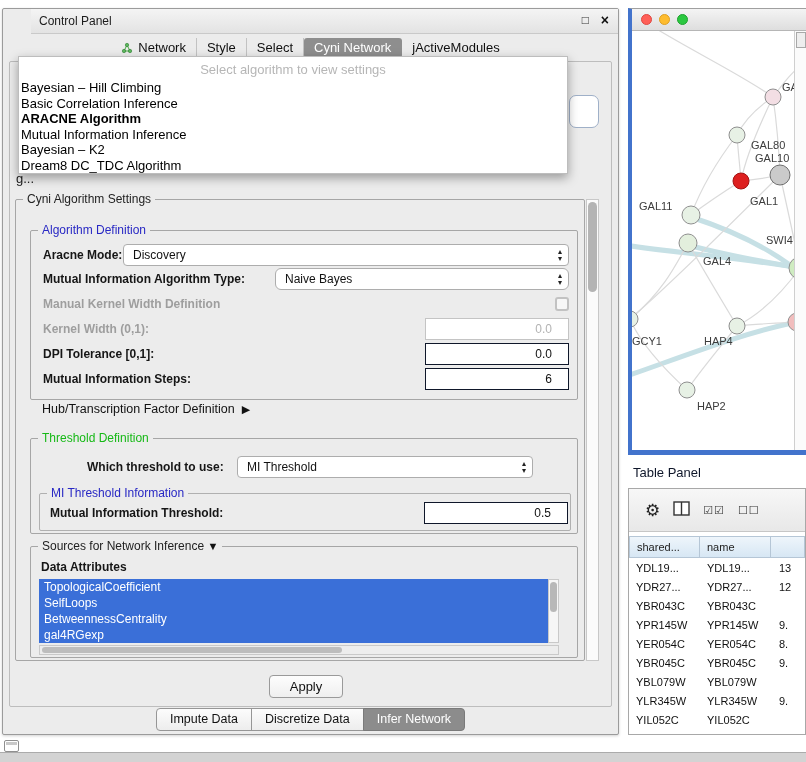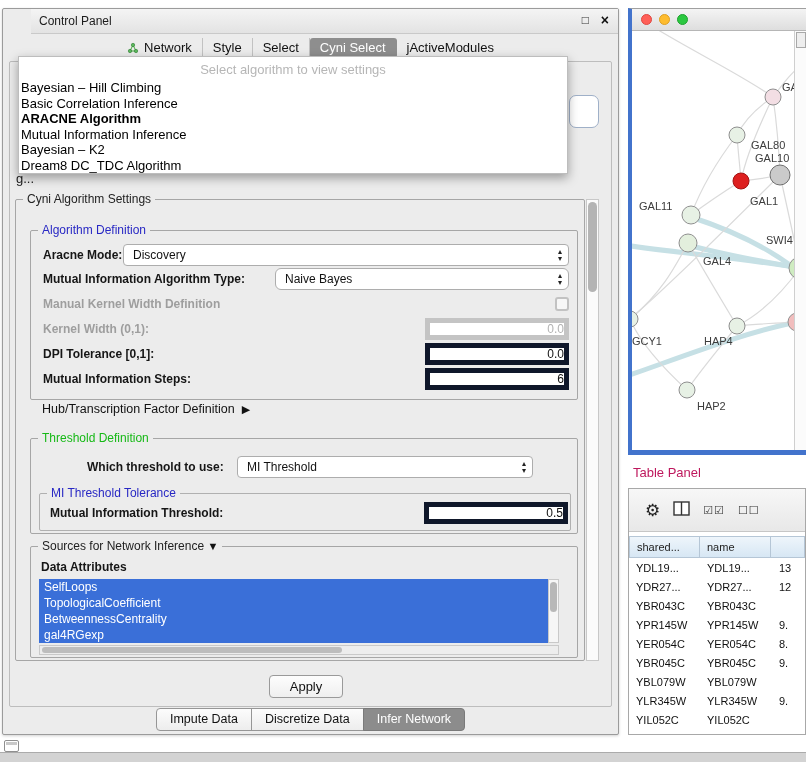--- a/index.html
+++ b/index.html
@@ -26,22 +26,22 @@
   .legend{position:absolute;top:-8px;left:7px;background:#ececec;padding:0 4px;font-size:12px;color:#222;
     white-space:nowrap;}
   .legend.blue{color:#2828c4;}
   .legend.green{color:#16b916;}
   .lbl{position:absolute;font-size:12px;font-weight:bold;color:#161616;white-space:nowrap;}
   .lbl.disabled{color:#9e9e9e;}
   .combo{position:absolute;height:22px;background:#fff;border:1px solid #adadad;border-radius:4px;
     font-size:12px;display:flex;align-items:center;padding-left:9px;box-sizing:border-box;color:#111;}
   .arrows{position:absolute;right:6px;top:3px;display:flex;flex-direction:column;line-height:7px;
     font-size:8px;color:#222;}
-  .field{position:absolute;height:22px;background:#fff;border:5px solid #0f172a;font-size:12px;
-    display:flex;align-items:center;justify-content:flex-end;padding-right:0;box-sizing:border-box;color:#111;}
+  .field{position:absolute;height:22px;background:#fff;border:1px solid #0f172a;font-size:12px;
+    display:flex;align-items:center;justify-content:flex-end;padding-right:16px;box-sizing:border-box;color:#111;}
   .field.disabled{border-color:#c4c4c4;color:#b3b3b3;}
   .checkbox{position:absolute;width:14px;height:14px;border:2px solid #c2c2c2;border-radius:3px;
     background:#f7f7f7;box-sizing:border-box;}
   .main-group{left:12px;top:190px;width:570px;height:462px;}
   .alg-group{left:14px;top:30px;width:548px;height:170px;}
   .hub{position:absolute;left:26px;top:202px;font-size:12.5px;color:#111;display:flex;gap:7px;align-items:center;}
   .tri{font-size:11px;color:#111;}
   .thr-group{left:14px;top:238px;width:548px;height:96px;}
   .mi-group{left:8px;top:54px;width:532px;height:38px;border-color:#b0b0b0;}
   .src-group{left:14px;top:346px;width:548px;height:112px;}
@@ -88,21 +88,21 @@
   .net-canvas{position:relative;width:100%;height:419px;overflow:hidden;background:#fff;}
   #net-svg{position:absolute;left:0;top:0;}
   #net-svg text{font-size:11px;fill:#3c3c3c;font-family:"Liberation Sans",sans-serif;}
   .edge-thin{stroke:#dadada;stroke-width:1.2;fill:none;}
   .edge-thick{stroke:#c6e0e5;stroke-width:5;fill:none;}
   #net-svg circle{stroke-width:1;}
   .net-vscroll{position:absolute;right:0;top:0;width:11px;height:100%;border-left:1px solid #cfcfcf;
     background:#fbfbfb;}
   .net-vthumb{position:absolute;top:1px;left:1px;width:8px;height:14px;border:1px solid #a8a8a8;background:#eee;}
   
-  .table-title{position:absolute;left:633px;top:465px;font-size:13px;color:#be185d;text-align:center;}
+  .table-title{position:absolute;left:633px;top:465px;font-size:13px;color:#0f172a;text-align:center;}
   .table-window{position:absolute;left:628px;top:488px;width:178px;height:247px;background:#fff;
     border:1px solid #a8a8a8;box-sizing:border-box;overflow:hidden;}
   .tp-toolbar{height:42px;background:linear-gradient(#f7f7f7,#e8e8e8);border-bottom:1px solid #c6c6c6;
     display:flex;align-items:center;gap:13px;padding-left:16px;}
   .gear-icon{font-size:17px;color:#222;line-height:17px;}
   .checks,.boxes{font-size:11px;letter-spacing:1px;color:#333;}
   .tp-header{display:flex;height:22px;margin-top:4px;}
   .th{box-sizing:border-box;background:linear-gradient(#eef5fb,#d7e7f4);border:1px solid #b5c6d6;
     margin-left:-1px;font-size:11px;color:#222;padding:4px 0 0 7px;overflow:hidden;white-space:nowrap;}
   .th:nth-child(1){width:71px;margin-left:0;}
@@ -144,21 +144,21 @@
         </span>
         <span>Network</span>
       </div>
       <div class="tab">
         <span>Style</span>
       </div>
       <div class="tab">
         <span>Select</span>
       </div>
       <div class="tab selected">
-        <span>Cyni Select</span>
+        <span>Cyni Network</span>
       </div>
       <div class="tab">
         <span>jActiveModules</span>
       </div>
     </div>
   <div class="content-pane"></div>
 
   <div class="group main-group">
     <span class="legend">Cyni Algorithm Settings</span>
 
@@ -213,37 +213,37 @@
       <span class="lbl" style="left:56px;top:21px;">Which threshold to use:</span>
       <div class="combo" style="left:206px;top:17px;width:296px;">
         <span>MI Threshold</span>
         <span class="arrows">
             <span>▴</span>
             <span>▾</span>
           </span>
       </div>
 
       <div class="group mi-group">
-        <span class="legend blue">MI Threshold Tolerance</span>
+        <span class="legend blue">MI Threshold Information</span>
         <span class="lbl" style="left:10px;top:12px;">Mutual Information Threshold:</span>
         <div class="field" style="left:384px;top:8px;width:144px;">
           <span>0.5</span>
         </div>
       </div>
     </div>
 
     <div class="group src-group">
       <span class="legend">
         <span>Sources for Network Inference</span>
         <span class="tri">▼</span>
       </span>
       <span class="lbl" style="left:10px;top:13px;">Data Attributes</span>
       <div class="attr-list">
+          <div class="attr-item" style="background: rgb(58, 111, 216);">TopologicalCoefficient</div>
           <div class="attr-item" style="background: rgb(58, 111, 216);">SelfLoops</div>
-          <div class="attr-item" style="background: rgb(58, 111, 216);">TopologicalCoefficient</div>
           <div class="attr-item" style="background: rgb(58, 111, 216);">BetweennessCentrality</div>
           <div class="attr-item" style="background: rgb(58, 111, 216);">gal4RGexp</div>
         </div>
       <div class="list-vscroll">
           <div class="list-vthumb"></div>
         </div>
       <div class="list-hscroll">
           <div class="list-hthumb"></div>
         </div>
     </div>

